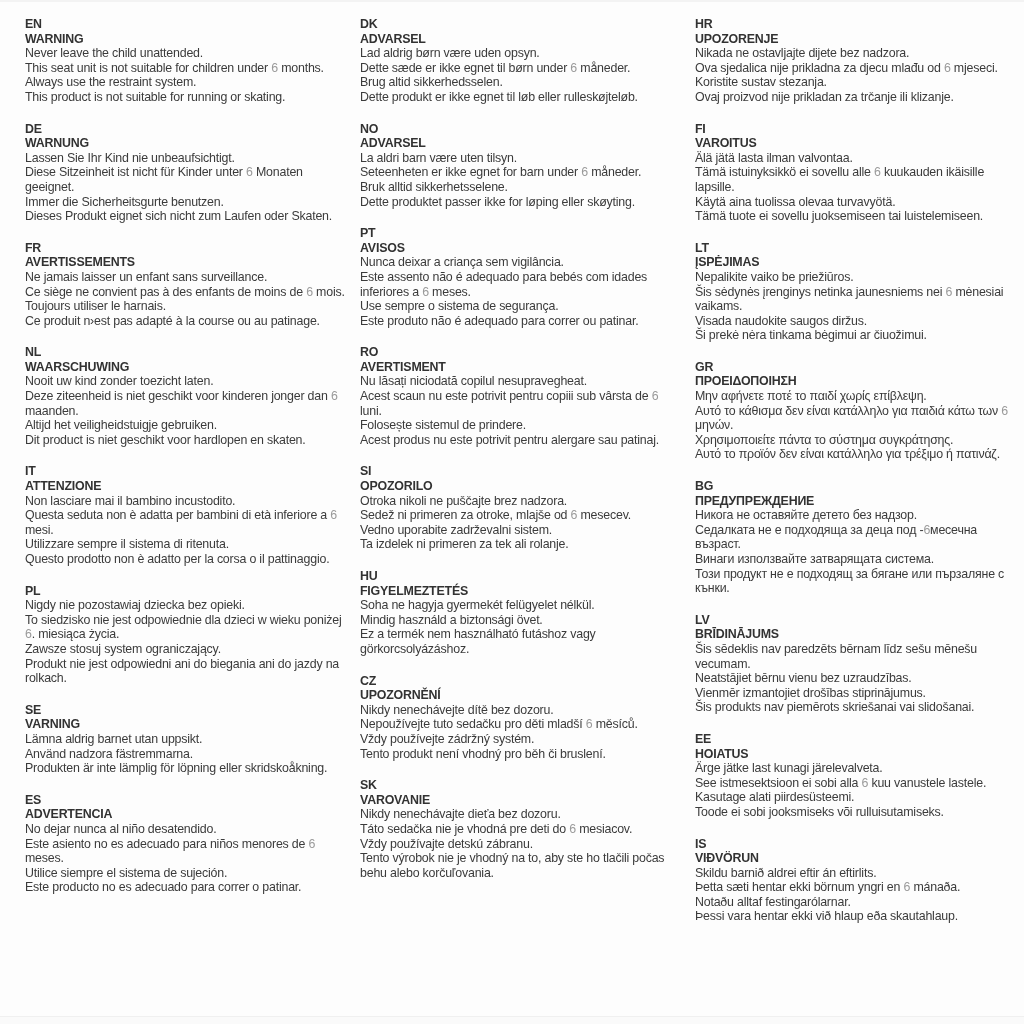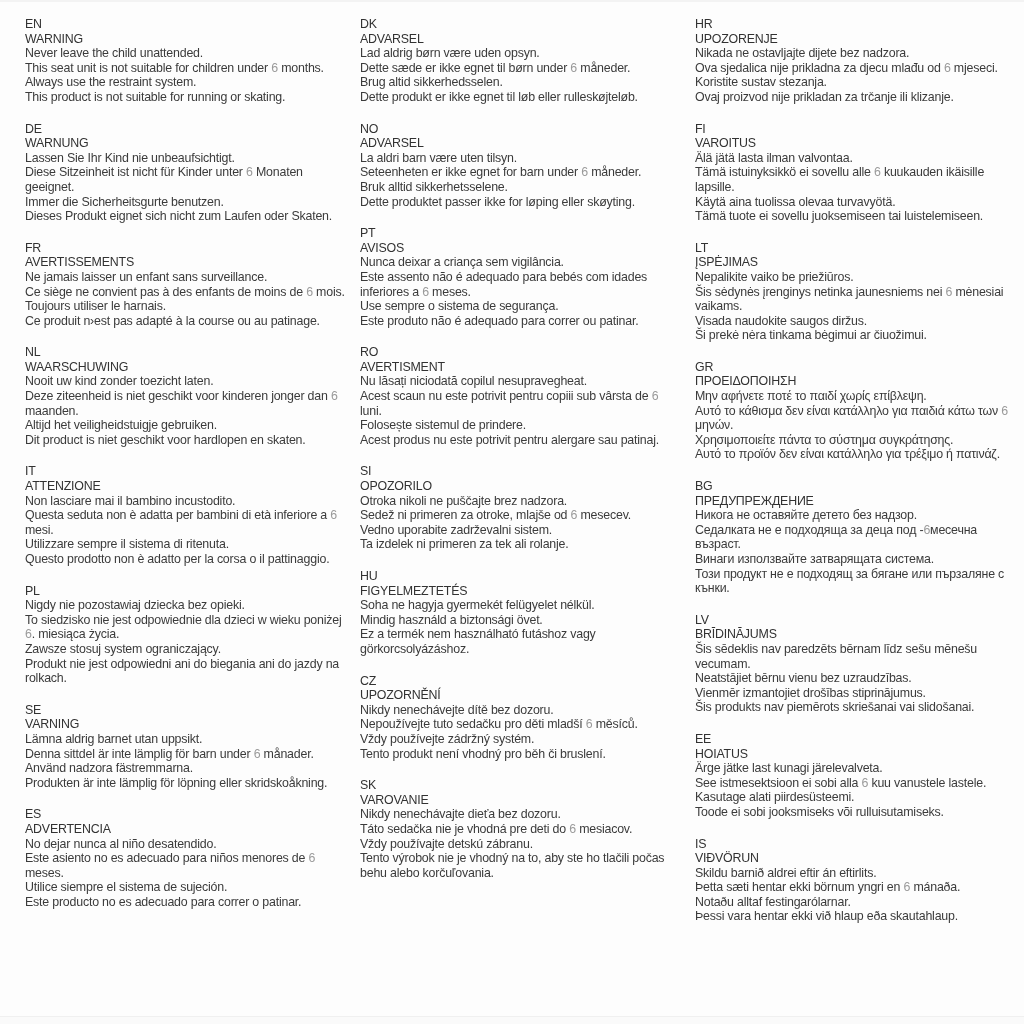--- a/index.html
+++ b/index.html
@@ -38,21 +38,21 @@
   }
   .column {
     flex: 0 0 auto;
     width: 320px;
   }
   .lang-section {
     margin: 0 0 17px 0;
   }
   .lang-code,
   .lang-title {
-    font-weight: normal;
+    font-weight: bold;
     color: var(--heading-color, #353535);
     margin: 0;
   }
   .warning-line {
     margin: 0;
   }
   .num {
     color: var(--number-color, #9a9a9a);
   }
 </style>
@@ -107,21 +107,20 @@
         <p class="lang-code">PL</p>
         <p class="warning-line">Nigdy nie pozostawiaj dziecka bez opieki.</p>
         <p class="warning-line">To siedzisko nie jest odpowiednie dla dzieci w wieku poniżej <span class="num">6</span>. miesiąca życia.</p>
         <p class="warning-line">Zawsze stosuj system ograniczający.</p>
         <p class="warning-line">Produkt nie jest odpowiedni ani do biegania ani do jazdy na rolkach.</p>
       </section>
       <section class="lang-section">
         <p class="lang-code">SE</p>
         <p class="lang-title">VARNING</p>
         <p class="warning-line">Lämna aldrig barnet utan uppsikt.</p>
-        <p class="warning-line">Denna sittdel är inte lämplig för barn under <span class="num">6</span> månader.</p>
         <p class="warning-line">Använd nadzora fästremmarna.</p>
         <p class="warning-line">Produkten är inte lämplig för löpning eller skridskoåkning.</p>
       </section>
       <section class="lang-section">
         <p class="lang-code">ES</p>
         <p class="lang-title">ADVERTENCIA</p>
         <p class="warning-line">No dejar nunca al niño desatendido.</p>
         <p class="warning-line">Este asiento no es adecuado para niños menores de <span class="num">6</span> meses.</p>
         <p class="warning-line">Utilice siempre el sistema de sujeción.</p>
         <p class="warning-line">Este producto no es adecuado para correr o patinar.</p>

